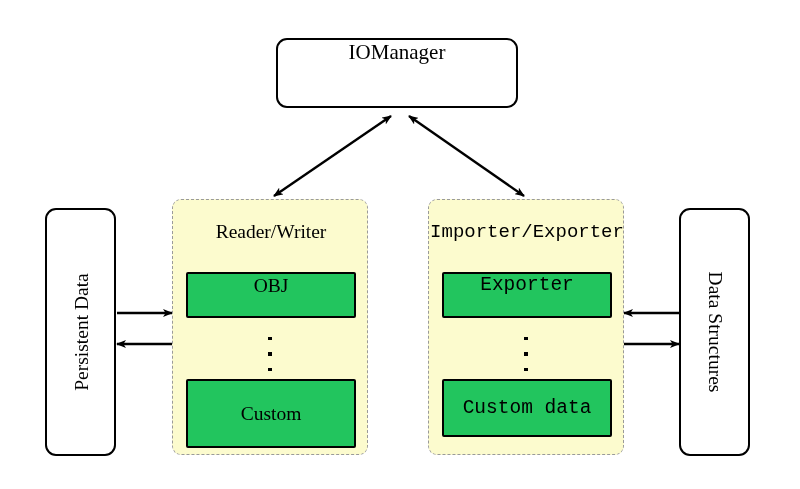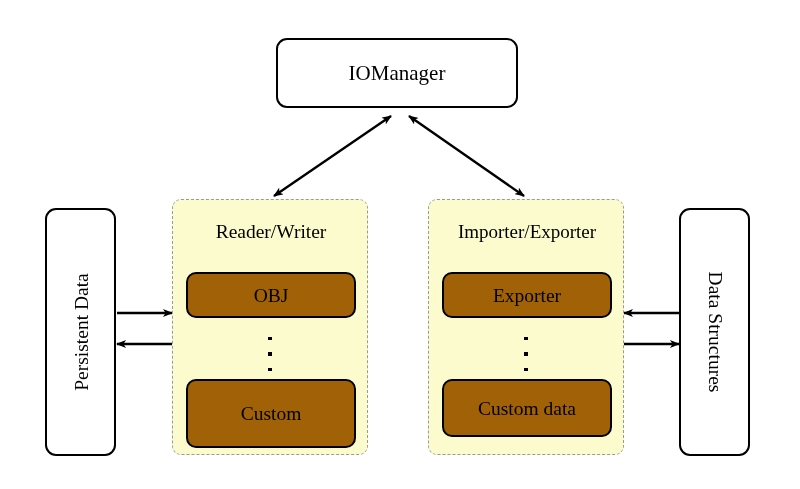--- a/index.html
+++ b/index.html
@@ -15,21 +15,20 @@
     overflow: hidden;
     font-family: "Liberation Serif", "DejaVu Serif", serif;
     color: #000000;
   }
 
   
   .node {
     position: absolute;
     box-sizing: border-box;
     display: flex;
-    align-items: center;
     justify-content: center;
     text-align: center;
     line-height: 1.18;
   }
 
   
   .outer-box {
     background: #ffffff;
     border: 2.6px solid #000000;
     border-radius: 11px;
@@ -40,23 +39,23 @@
     position: absolute;
     box-sizing: border-box;
     background: #fcfbce;
     border: 1.6px dashed #9a9a9a;
     border-radius: 9px;
     padding-left: 36px;
   }
 
   
   .inner-box {
-    background: #a16207;
+    background: #22c55e;
     border: 2.6px solid #000000;
-    border-radius: 10px;
+    border-radius: 2px;
   }
 
   .group-title {
     position: absolute;
     text-align: center;
     white-space: nowrap;
   }
 
   
   .vlabel {
@@ -147,32 +146,32 @@
       <i></i>
         <i></i>
         <i></i>
     </div>
 
     <div class="node inner-box fs-med" style="left:13px; top:179px; width:170px; height:69px; flex-direction:column;">
       <span>Custom</span>
     </div>
   </div>
 
-  <div class="group-panel" style="left:428px; top:199px; width:196px; height:256px;">
+  <div class="group-panel" style="left:428px; top:199px; width:196px; height:256px;font-family:Liberation Mono, monospace;">
 
     <div class="group-title fs-small" style="left:0; top:21px; width:196px;">Importer/Exporter</div>
 
     <div class="node inner-box fs-med" style="left:13px; top:72px; width:170px; height:46px;">
       <span>Exporter</span>
     </div>
 
     <div class="vdots" style="left:85px; top:137px; width:24px; height:34px;">
       <i></i>
         <i></i>
         <i></i>
     </div>
 
-    <div class="node inner-box fs-med" style="left:13px; top:179px; width:170px; height:58px; ">
+    <div class="node inner-box fs-med" style="left:13px; top:179px; width:170px; height:58px; flex-direction:column;">
       <span>Custom data</span>
     </div>
   </div>
 
 </div>
 
 </body></html>

